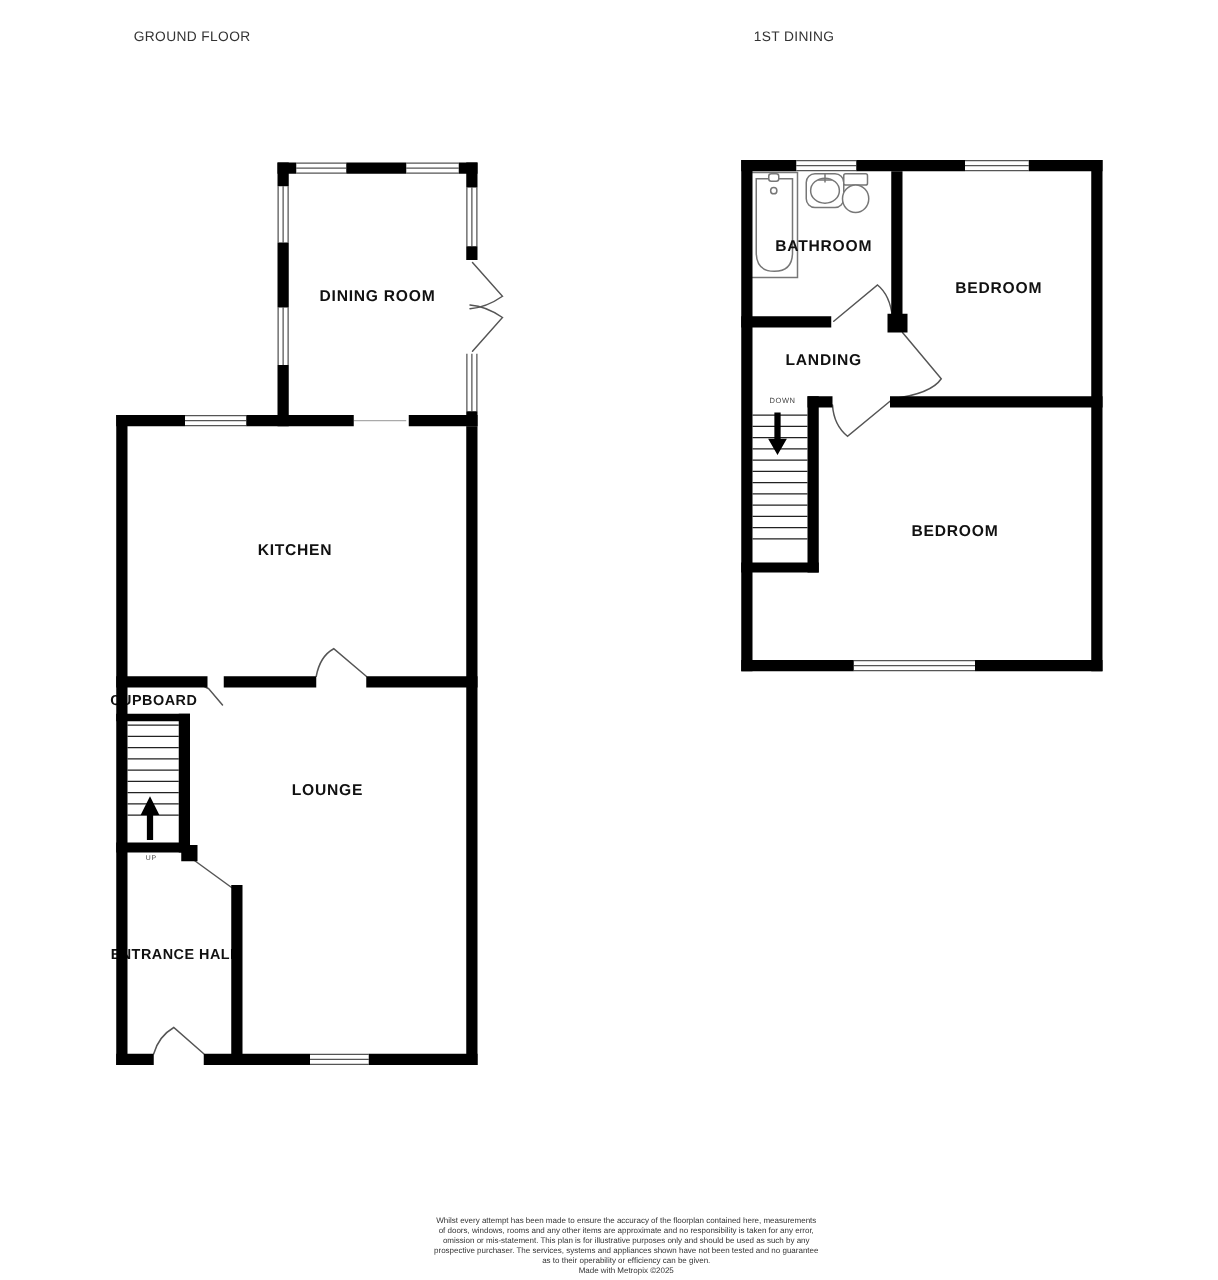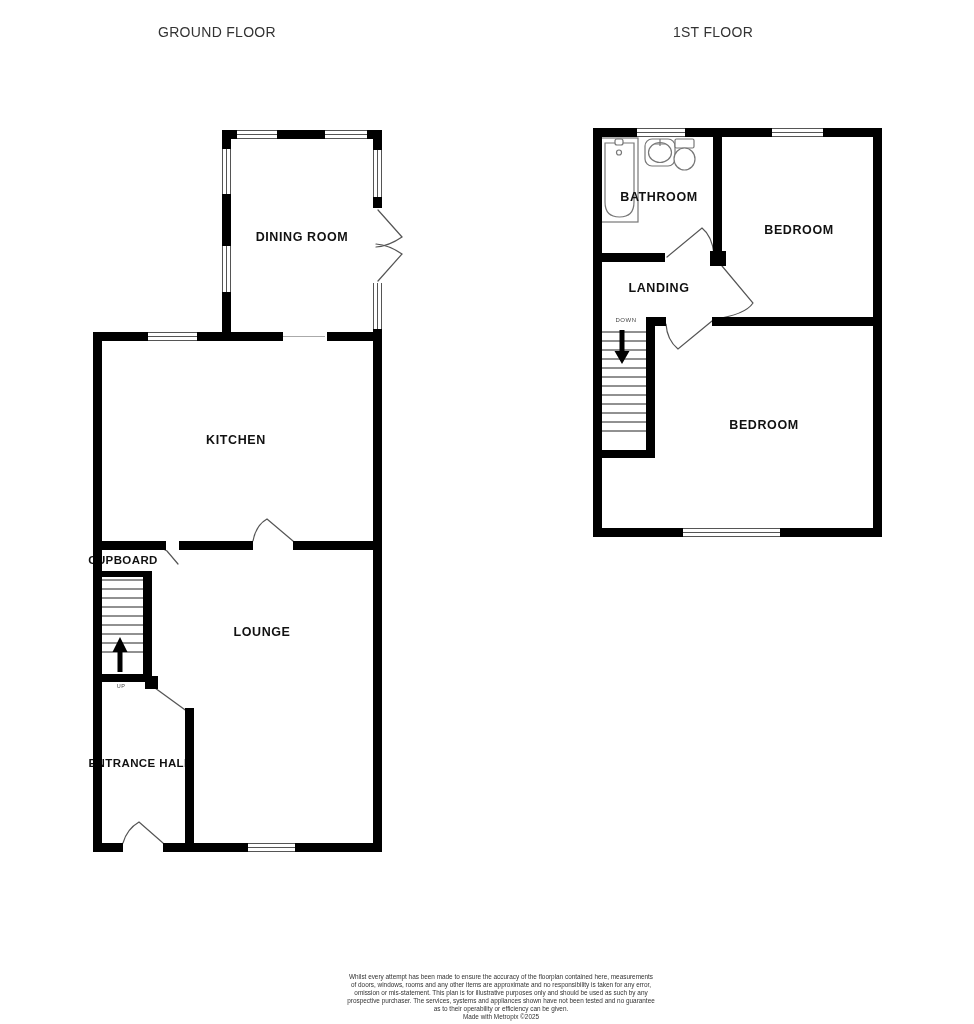--- a/index.html
+++ b/index.html
@@ -1,18 +1,18 @@
 <!DOCTYPE html>
 <html><head>
 <meta charset="utf-8">
 <style>
   html,body{margin:0;padding:0;background:#fff;}
   #canvas{position:relative;width:974px;height:1024px;background:#fff;overflow:hidden;
           font-family:"Liberation Sans",sans-serif;}
-  .floor-title{position:absolute;width:220px;text-align:center;font-size:14px;
+  .floor-title{position:absolute;width:220px;text-align:left;font-size:11px;
                letter-spacing:.3px;color:#333;font-weight:500;}
   #gf-title{left:107px;top:24px;}
   #ff-title{left:603px;top:24px;}
   svg{position:absolute;left:0;top:0;}
   .w{fill:#000;stroke:none;}
   .win{stroke:#555;stroke-width:1;fill:none;}
   .open{stroke:#aaa;stroke-width:1;fill:none;}
   .door{stroke:#555;stroke-width:1.2;fill:none;stroke-linecap:round;}
   .tread{stroke:#222;stroke-width:1;fill:none;}
   .fix{stroke:#777;stroke-width:1.2;fill:#fff;}
@@ -26,21 +26,21 @@
   .up-label{font-size:5.5px;}
   #footer{position:absolute;left:301px;top:973px;width:400px;text-align:center;
           font-size:6.4px;line-height:8px;color:#333;}
 </style>
 </head>
 <body>
 
 <div id="canvas">
 
   <div class="floor-title" id="gf-title">GROUND FLOOR</div>
-  <div class="floor-title" id="ff-title">1ST FLOOR</div>
+  <div class="floor-title" id="ff-title">1ST DINING</div>
 
   <svg width="974" height="1024" viewBox="0 0 974 1024">
 
     <g>
 
       <g>
         <path class="door" d="M 378 210 L 402 237 Q 389 246 376 247"></path>
         <path class="door" d="M 378 281 L 402 254 Q 389 245 376 244"></path>
         <path class="door" d="M 293 541 L 267 519 Q 256 525 253 541"></path>
         <path class="door" d="M 140 543 Q 157 545 167 551 L 178 564"></path>

